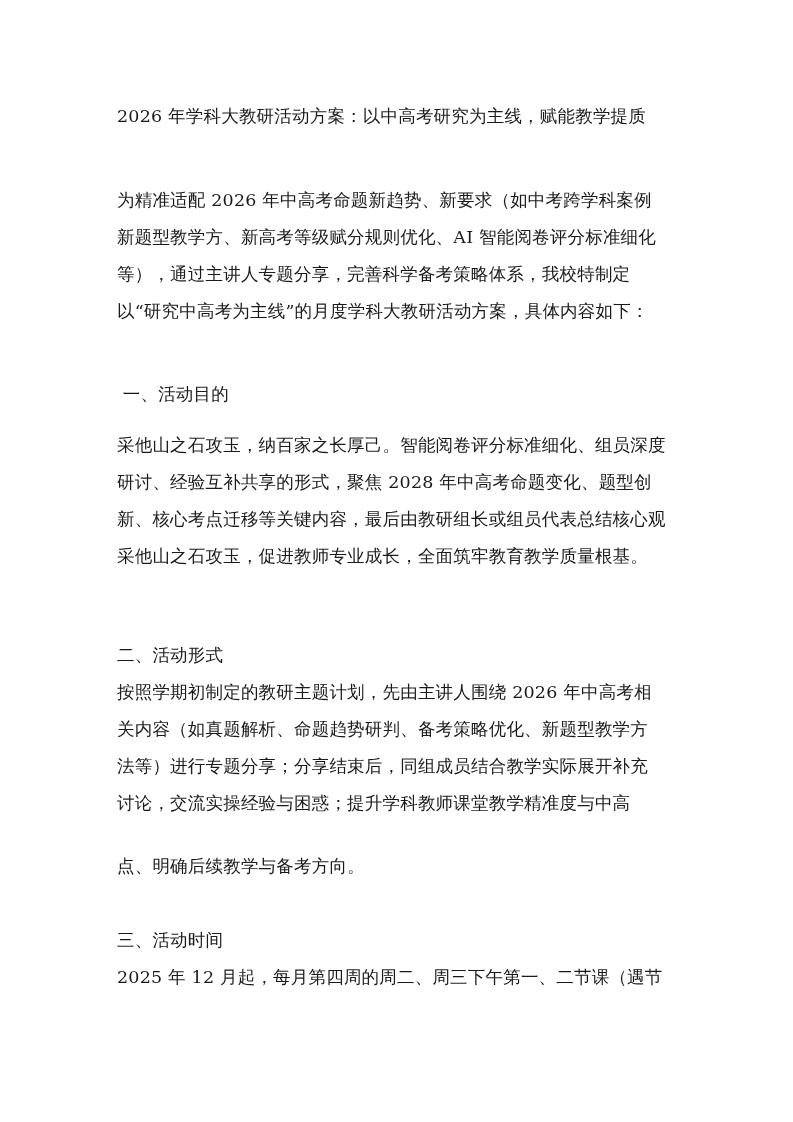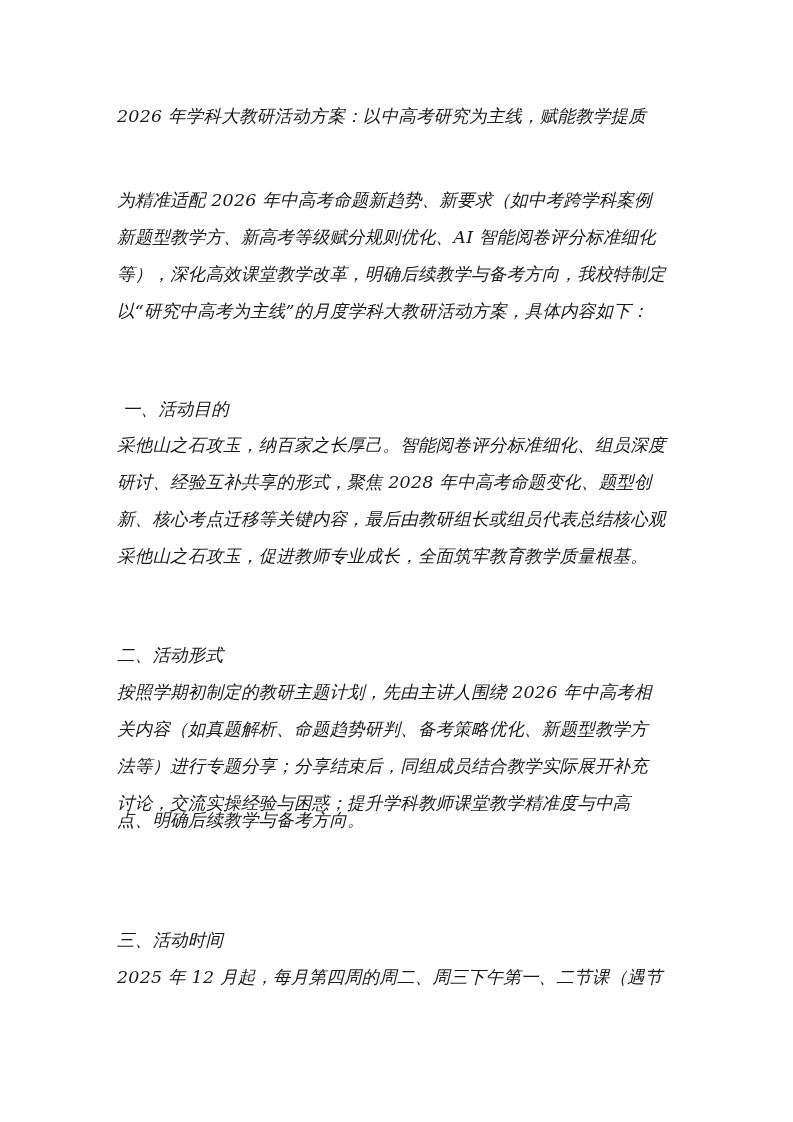--- a/index.html
+++ b/index.html
@@ -1,47 +1,47 @@
 <!DOCTYPE html>
 <html><head>
   <meta charset="utf-8">
   <style>
     html, body { margin: 0; padding: 0; background: #ffffff; }
     body { width: 793px; height: 1122px; position: relative; overflow: hidden;
            font-family: "DejaVu Serif", "Liberation Serif", serif; color: #1a1a1a; }
     .page { position: absolute; left: 117px; top: 0; width: 570px; }
-    .line { position: absolute; left: 0; white-space: nowrap; font-size: 17.5px; line-height: 24px; letter-spacing: 0.2px; font-style: italic; }
+    .line { position: absolute; left: 0; white-space: nowrap; font-size: 17.5px; line-height: 24px; letter-spacing: 0.2px; }
   </style>
 </head>
 <body>
 
 <div class="page">
   <div class="line" style="top:104px">2026 年学科大教研活动方案：以中高考研究为主线，赋能教学提质</div>
 
   <div>
     <div class="line" style="top:188px">为精准适配 2026 年中高考命题新趋势、新要求（如中考跨学科案例</div>
     <div class="line" style="top:225px">新题型教学方、新高考等级赋分规则优化、AI 智能阅卷评分标准细化</div>
-    <div class="line" style="top:262px">等），深化高效课堂教学改革，明确后续教学与备考方向，我校特制定</div>
+    <div class="line" style="top:262px">等），通过主讲人专题分享，完善科学备考策略体系，我校特制定</div>
     <div class="line" style="top:299px">以“研究中高考为主线”的月度学科大教研活动方案，具体内容如下：</div>
   </div>
 
   <div>
-    <div class="line" style="top:397px; white-space:pre"> 一、活动目的</div>
+    <div class="line" style="top:382px; white-space:pre"> 一、活动目的</div>
     <div class="line" style="top:433px">采他山之石攻玉，纳百家之长厚己。智能阅卷评分标准细化、组员深度</div>
     <div class="line" style="top:470px">研讨、经验互补共享的形式，聚焦 2028 年中高考命题变化、题型创</div>
     <div class="line" style="top:507px">新、核心考点迁移等关键内容，最后由教研组长或组员代表总结核心观</div>
     <div class="line" style="top:544px">采他山之石攻玉，促进教师专业成长，全面筑牢教育教学质量根基。</div>
   </div>
 
   <div>
     <div class="line" style="top:643px">二、活动形式</div>
     <div class="line" style="top:680px">按照学期初制定的教研主题计划，先由主讲人围绕 2026 年中高考相</div>
     <div class="line" style="top:717px">关内容（如真题解析、命题趋势研判、备考策略优化、新题型教学方</div>
     <div class="line" style="top:754px">法等）进行专题分享；分享结束后，同组成员结合教学实际展开补充</div>
     <div class="line" style="top:791px">讨论，交流实操经验与困惑；提升学科教师课堂教学精准度与中高</div>
-    <div class="line" style="top:808px">点、明确后续教学与备考方向。</div>
+    <div class="line" style="top:854px">点、明确后续教学与备考方向。</div>
   </div>
 
   <div>
     <div class="line" style="top:928px">三、活动时间</div>
     <div class="line" style="top:965px">2025 年 12 月起，每月第四周的周二、周三下午第一、二节课（遇节</div>
   </div>
 </div>
 
 </body></html>

